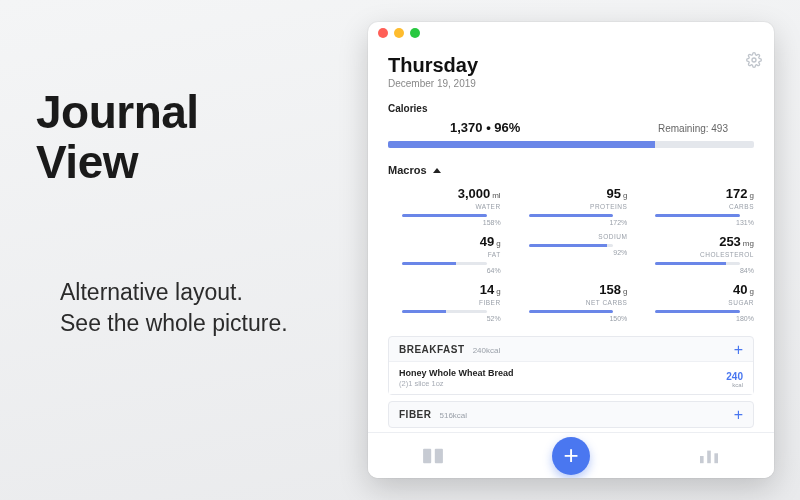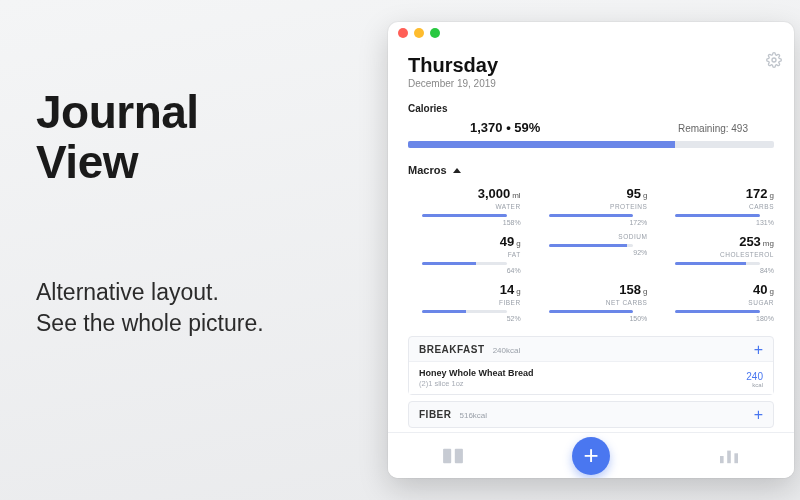--- a/index.html
+++ b/index.html
@@ -21,24 +21,25 @@
     font-weight: 800;
     line-height: 1.08;
     letter-spacing: -0.5px;
   }
   .marketing p {
     margin-top: 90px;
     font-size: 23px;
     font-weight: 300;
     line-height: 1.35;
     color: #2b2b2b;
+    margin-left: 24px;
   }
   .app-window {
     position: absolute;
-    left: 388px; top: 22px;
+    left: 368px; top: 22px;
     width: 406px; height: 456px;
     background: #fff;
     border-radius: 10px;
     box-shadow: 0 10px 30px rgba(0,0,0,0.18), 0 0 0 1px rgba(0,0,0,0.03);
     display: flex; flex-direction: column;
     overflow: hidden;
   }
   .titlebar {
     height: 22px;
     display: flex; align-items: center;
@@ -107,21 +108,21 @@
   .meal-add { color: #4a77f0; font-size: 16px; font-weight: 400; cursor: pointer; line-height: 10px;}
   .food-row {
     background: #fff; margin: 6px -10px -7px -10px;
     padding: 6px 10px;
     border-top: 1px solid #eef0f4;
     display: flex; justify-content: space-between; align-items: flex-end;
   }
   .food-name { font-size: 9px; font-weight: 600; color: #222;}
   .food-sub  { font-size: 7.5px; color: #a6abb4; margin-top: 1px;}
   .food-kcal { text-align: right; }
-  .food-kcal-v { font-size: 10px; font-weight: 400; color: #4a77f0;}
+  .food-kcal-v { font-size: 10px; font-weight: 700; color: #4a77f0;}
   .food-kcal-u { font-size: 6px; color: #9aa0a9;}
   .toolbar {
     height: 46px;
     border-top: 1px solid #eceef2;
     background: #fff;
     display: flex; align-items: center; justify-content: space-around;
     position: relative;
   }
   .tool-icon { color: #c7cbd3; }
   .fab {
@@ -163,21 +164,21 @@
     </svg>
   </div>
 
   <div class="content">
 
     <div class="day-title">Thursday</div>
     <div class="day-sub">December 19, 2019</div>
 
     <div class="cal-label">Calories</div>
     <div class="cal-row">
-      <div class="cal-main">1,370 • 59%</div>
+      <div class="cal-main">1,370 • 96%</div>
       <div class="cal-remaining">Remaining: 493</div>
     </div>
     <div class="cal-bar">
       <div class="cal-bar-fill" style="width:73%"></div>
     </div>
 
     <div class="macros-head">
       <span>Macros</span>
       <span class="caret-up"></span>
     </div>

